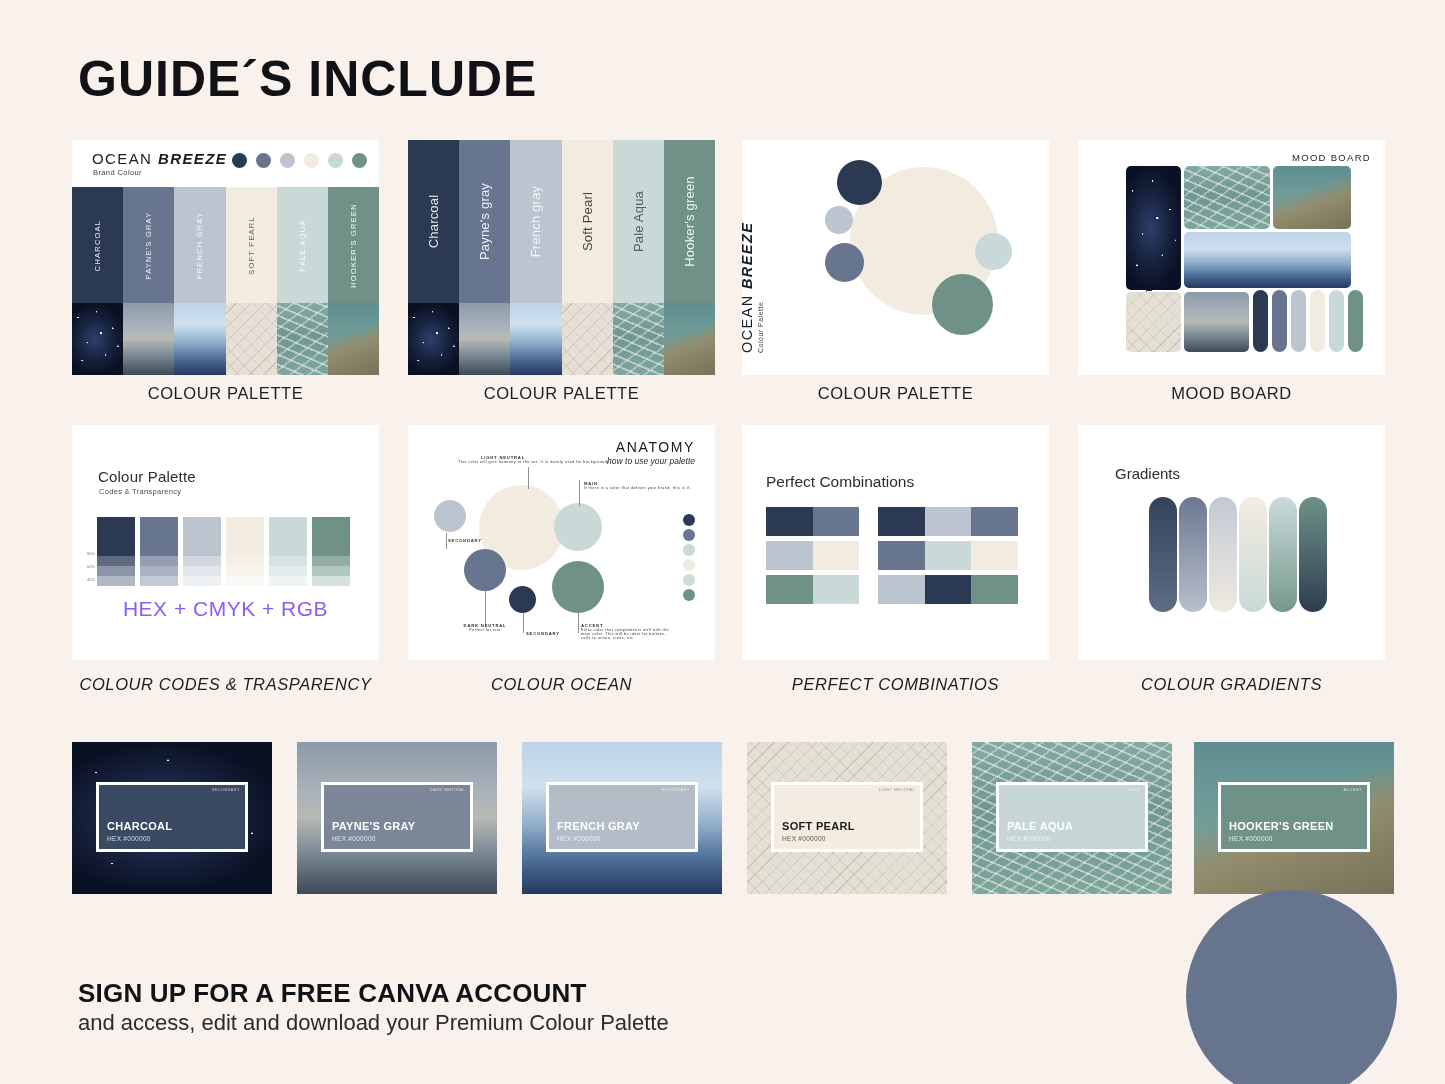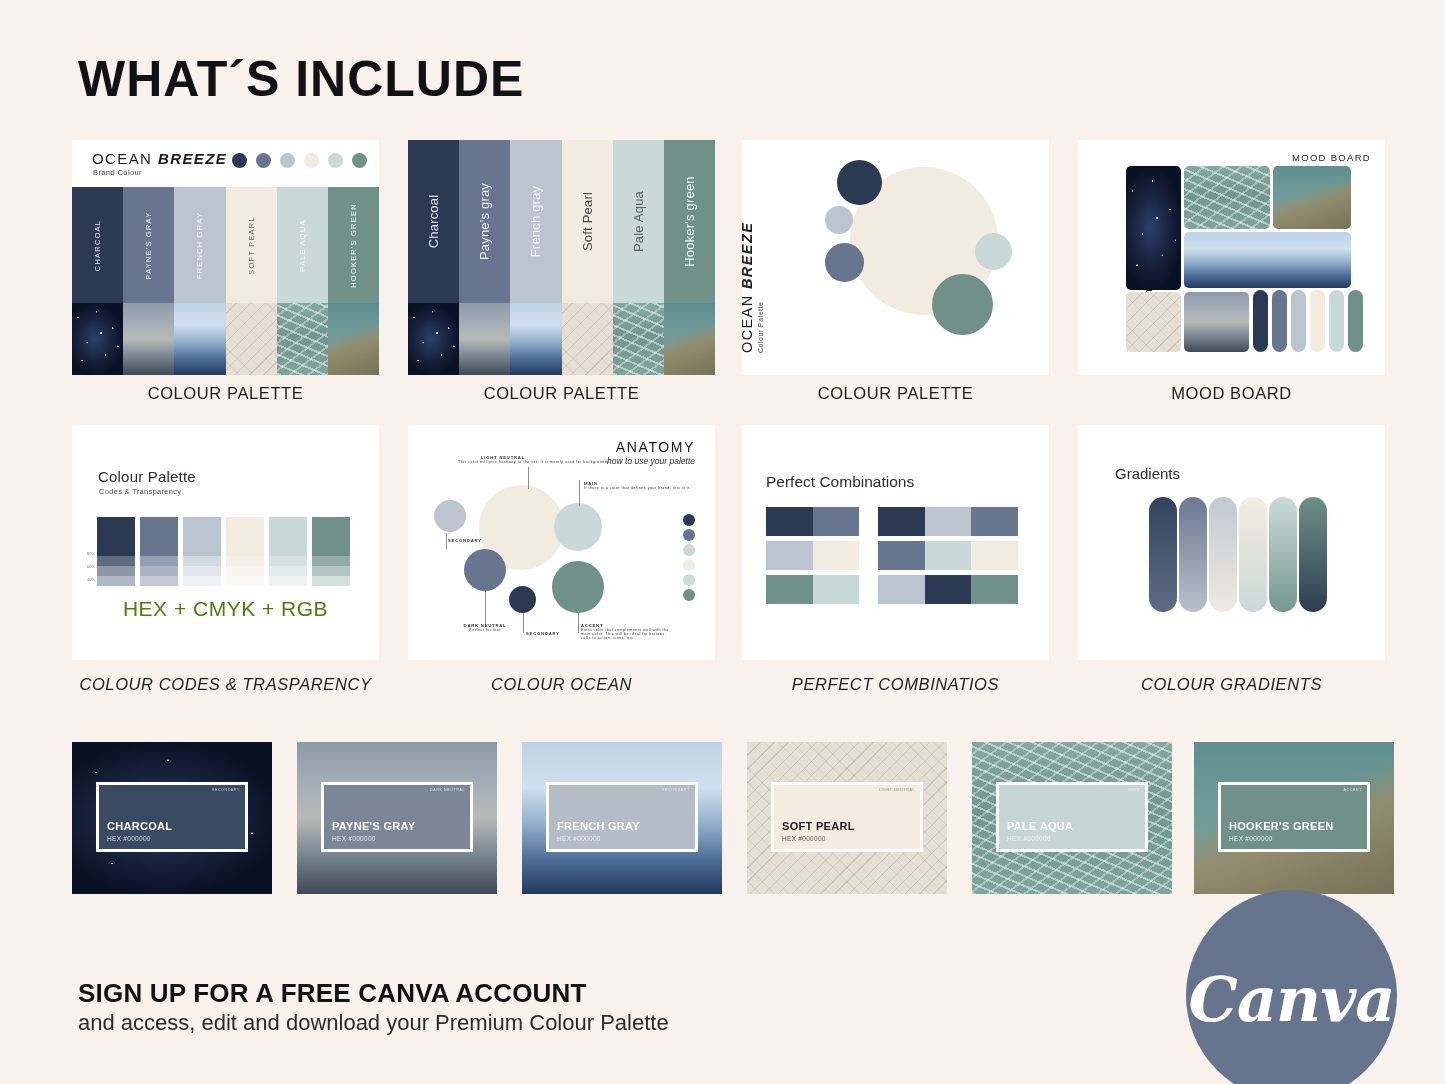--- a/index.html
+++ b/index.html
@@ -108,21 +108,21 @@
   .mb-vert { position: absolute; left: 14px; top: 50%; transform: translateY(-50%) rotate(-90deg); font-size: 11.5px; letter-spacing: .3px; color: #26272b; white-space: nowrap; }
   .mb-tile { position: absolute; border-radius: 5px; overflow: hidden; }
   .mb-pill { position: absolute; width: 15px; border-radius: 8px; top: 150px; height: 62px; }
 
   
   .cc-title { position: absolute; left: 26px; top: 43px; font-size: 15px; color: #2c2d31; letter-spacing: .2px; }
   .cc-sub { position: absolute; left: 27px; top: 62px; font-size: 7.5px; color: #4a4b50; letter-spacing: .3px; }
   .cc-col { position: absolute; top: 92px; width: 38px; height: 69px; }
   .cc-col > div { width: 100%; }
   .cc-ticks { position: absolute; left: 15px; top: 122px; font-size: 4px; color: #7b7c80; line-height: 13px; }
-  .cc-foot { position: absolute; left: 0; right: 0; top: 172px; text-align: center; font-size: 21px; color: #4d7c0f; letter-spacing: .5px; }
+  .cc-foot { position: absolute; left: 0; right: 0; top: 172px; text-align: center; font-size: 21px; color: #8b5cf6; letter-spacing: .5px; }
 
   
   .an-title { position: absolute; right: 20px; top: 14px; font-size: 14px; letter-spacing: 1.6px; color: #18191c; }
   .an-sub { position: absolute; right: 20px; top: 31px; font-size: 8.5px; font-style: italic; color: #2b2c30; }
   .an-lab { position: absolute; font-size: 3.6px; letter-spacing: .5px; color: #2c2d31; white-space: nowrap; }
   .an-lab b { font-size: 4.2px; letter-spacing: .8px; display: block; font-weight: 600; }
   .an-line { position: absolute; width: 1px; background: #8e8f93; }
   .an-dot { position: absolute; width: 12px; height: 12px; border-radius: 50%; right: 20px; }
 
   
@@ -160,21 +160,21 @@
   .canva-made { position: absolute; left: 0; right: 0; top: 52px; text-align: center; font-size: 26px; }
   .canva-word {
     position: absolute; left: 0; right: 0; top: 73px; text-align: center;
     font-size: 62px; font-style: italic; font-weight: 700;
     font-family: "DejaVu Serif", serif; letter-spacing: -1px;
   }
 </style>
 </head>
 <body>
 
-<h1 class="page-title">WHAT´S INCLUDE</h1>
+<h1 class="page-title">GUIDE´S INCLUDE</h1>
 
 <div class="row1">
 
   <div class="card-slot c0">
     <div class="card">
       <div class="ob-head">
         <div class="ob-title"><span>OCEAN </span><i>BREEZE</i></div>
         <div class="ob-sub">Brand Colour</div>
         <div class="ob-dots">
           <span style="background:#2b3a52"></span>
@@ -529,14 +529,13 @@
       <div class="sw-hex" style="color:#e3efeb">HEX #000000</div>
     </div>
   </div>
 
 </div>
 
 <div class="foot-1">SIGN UP FOR A FREE CANVA ACCOUNT</div>
 <div class="foot-2">and access, edit and download your Premium Colour Palette</div>
 
 <div class="canva-badge">
-  <div class="canva-word">Canva</div>
 </div>
 
 </body></html>

